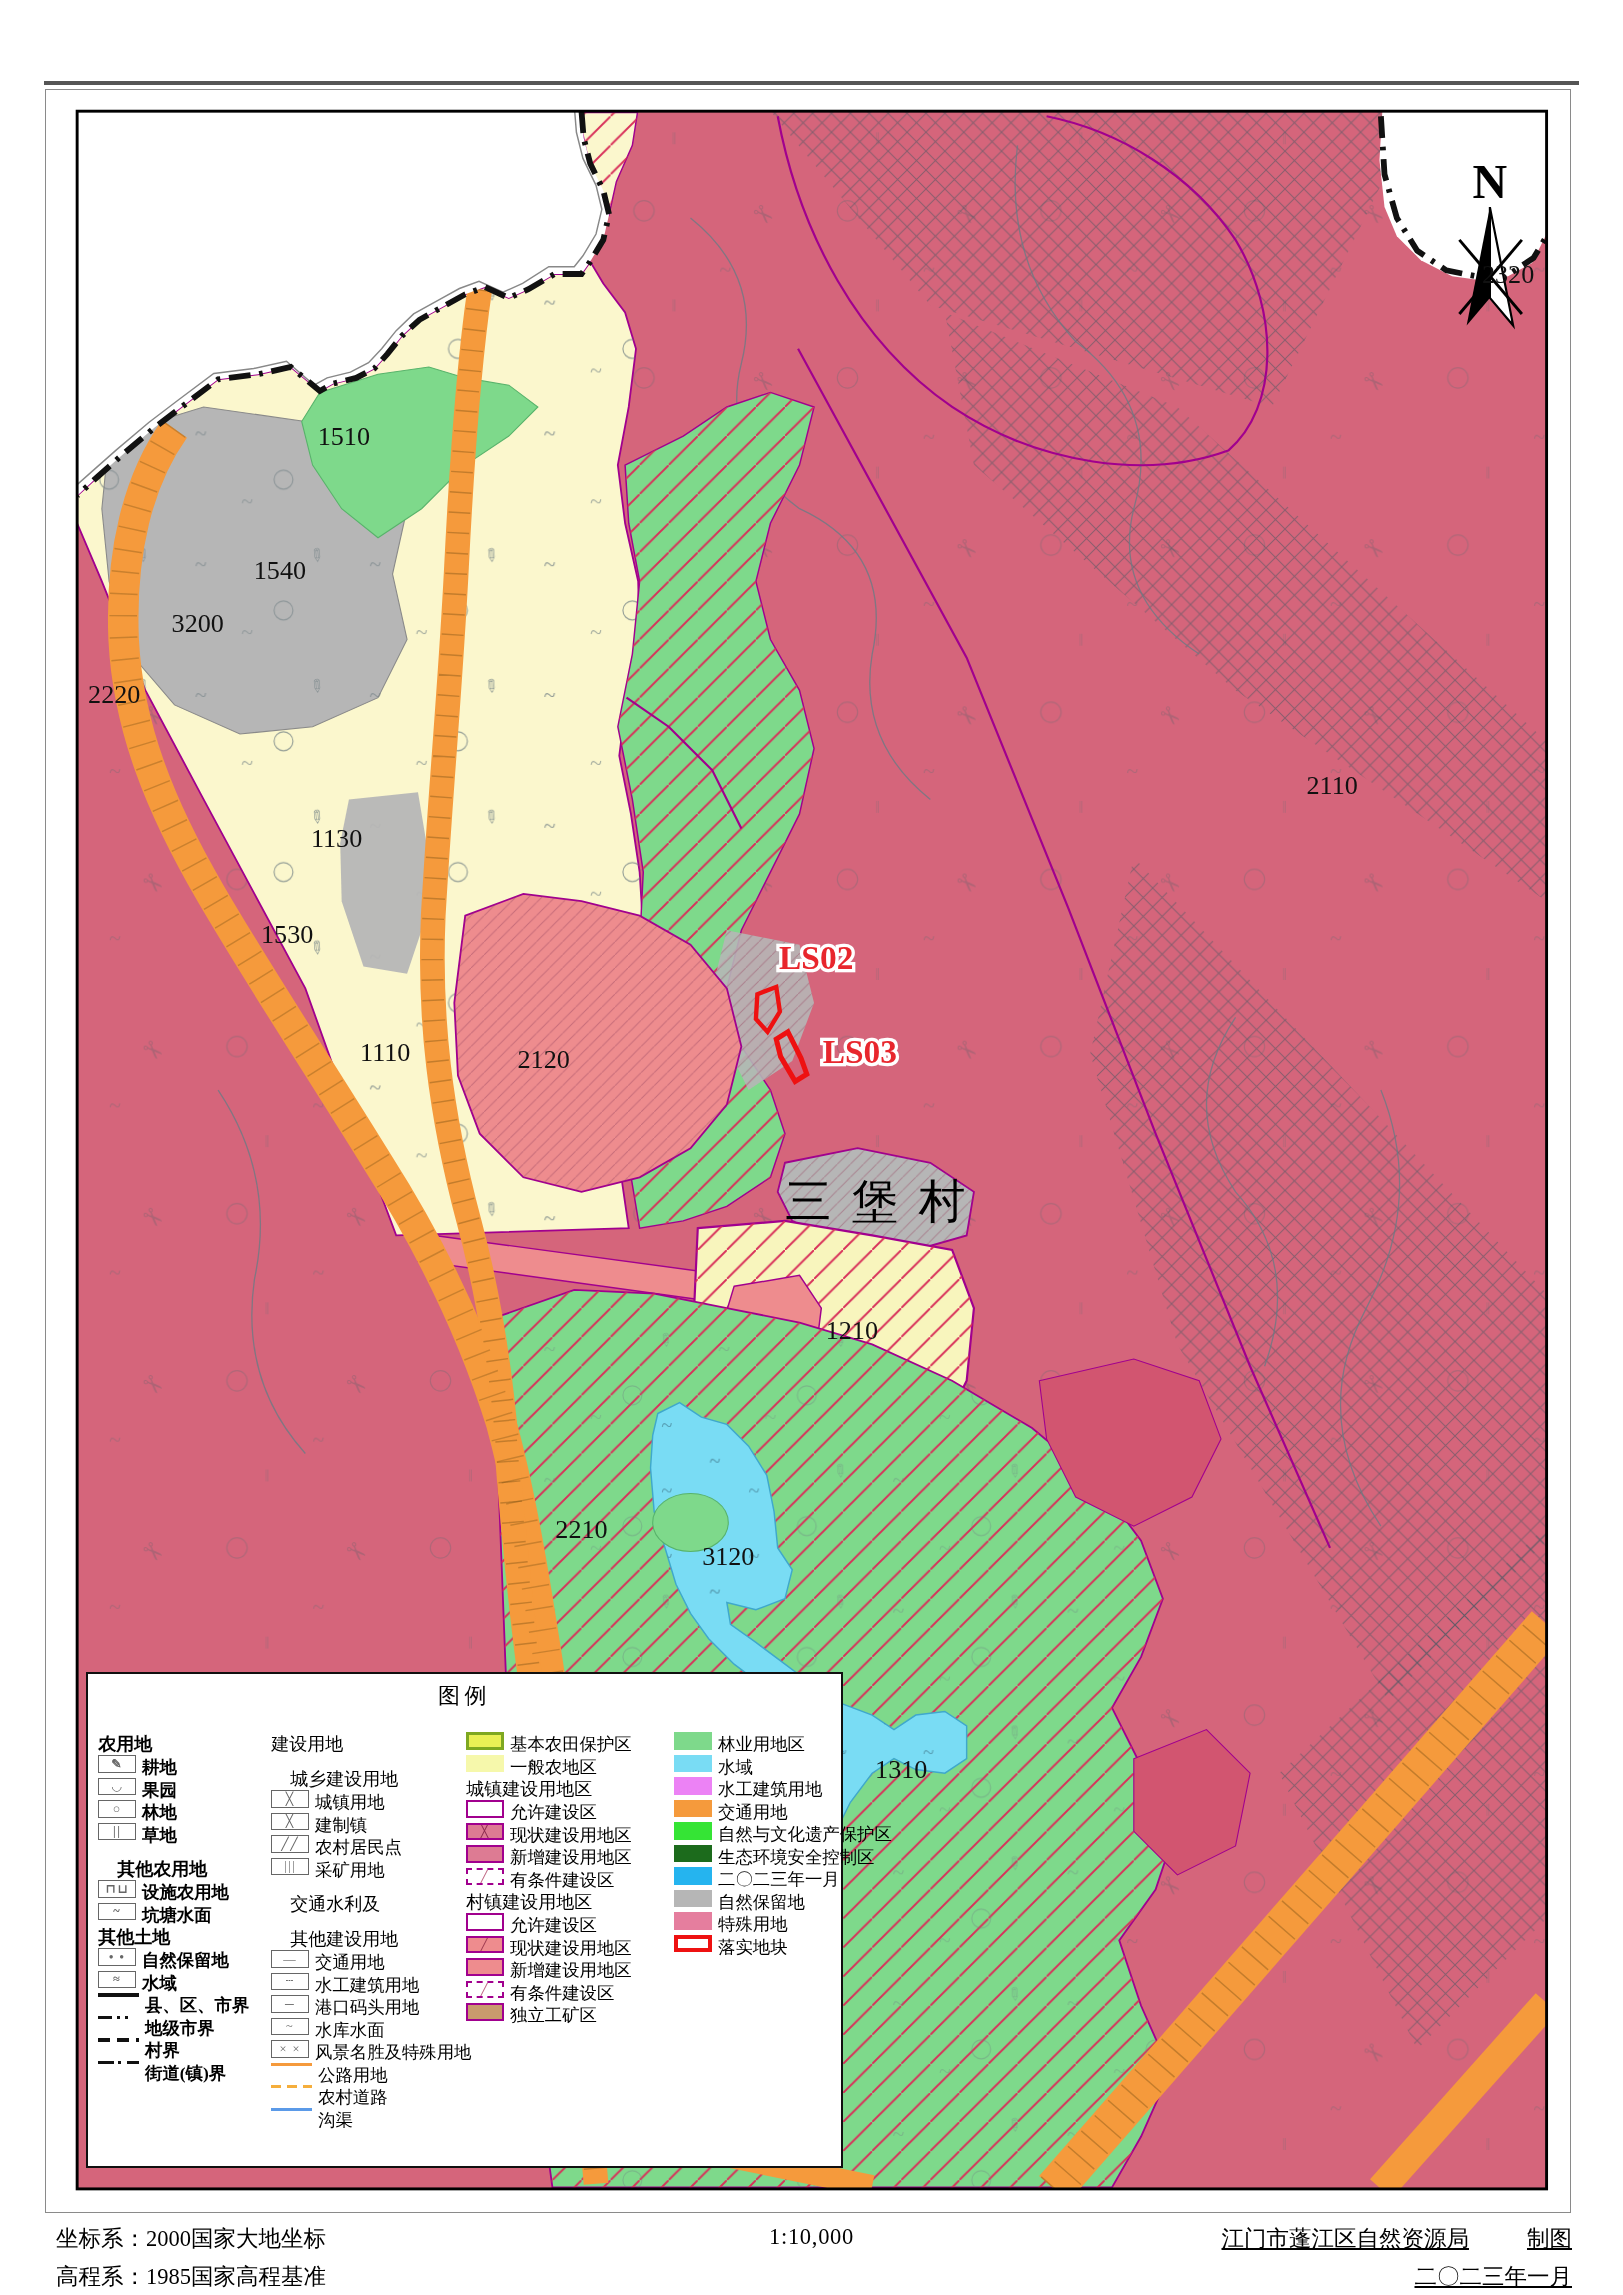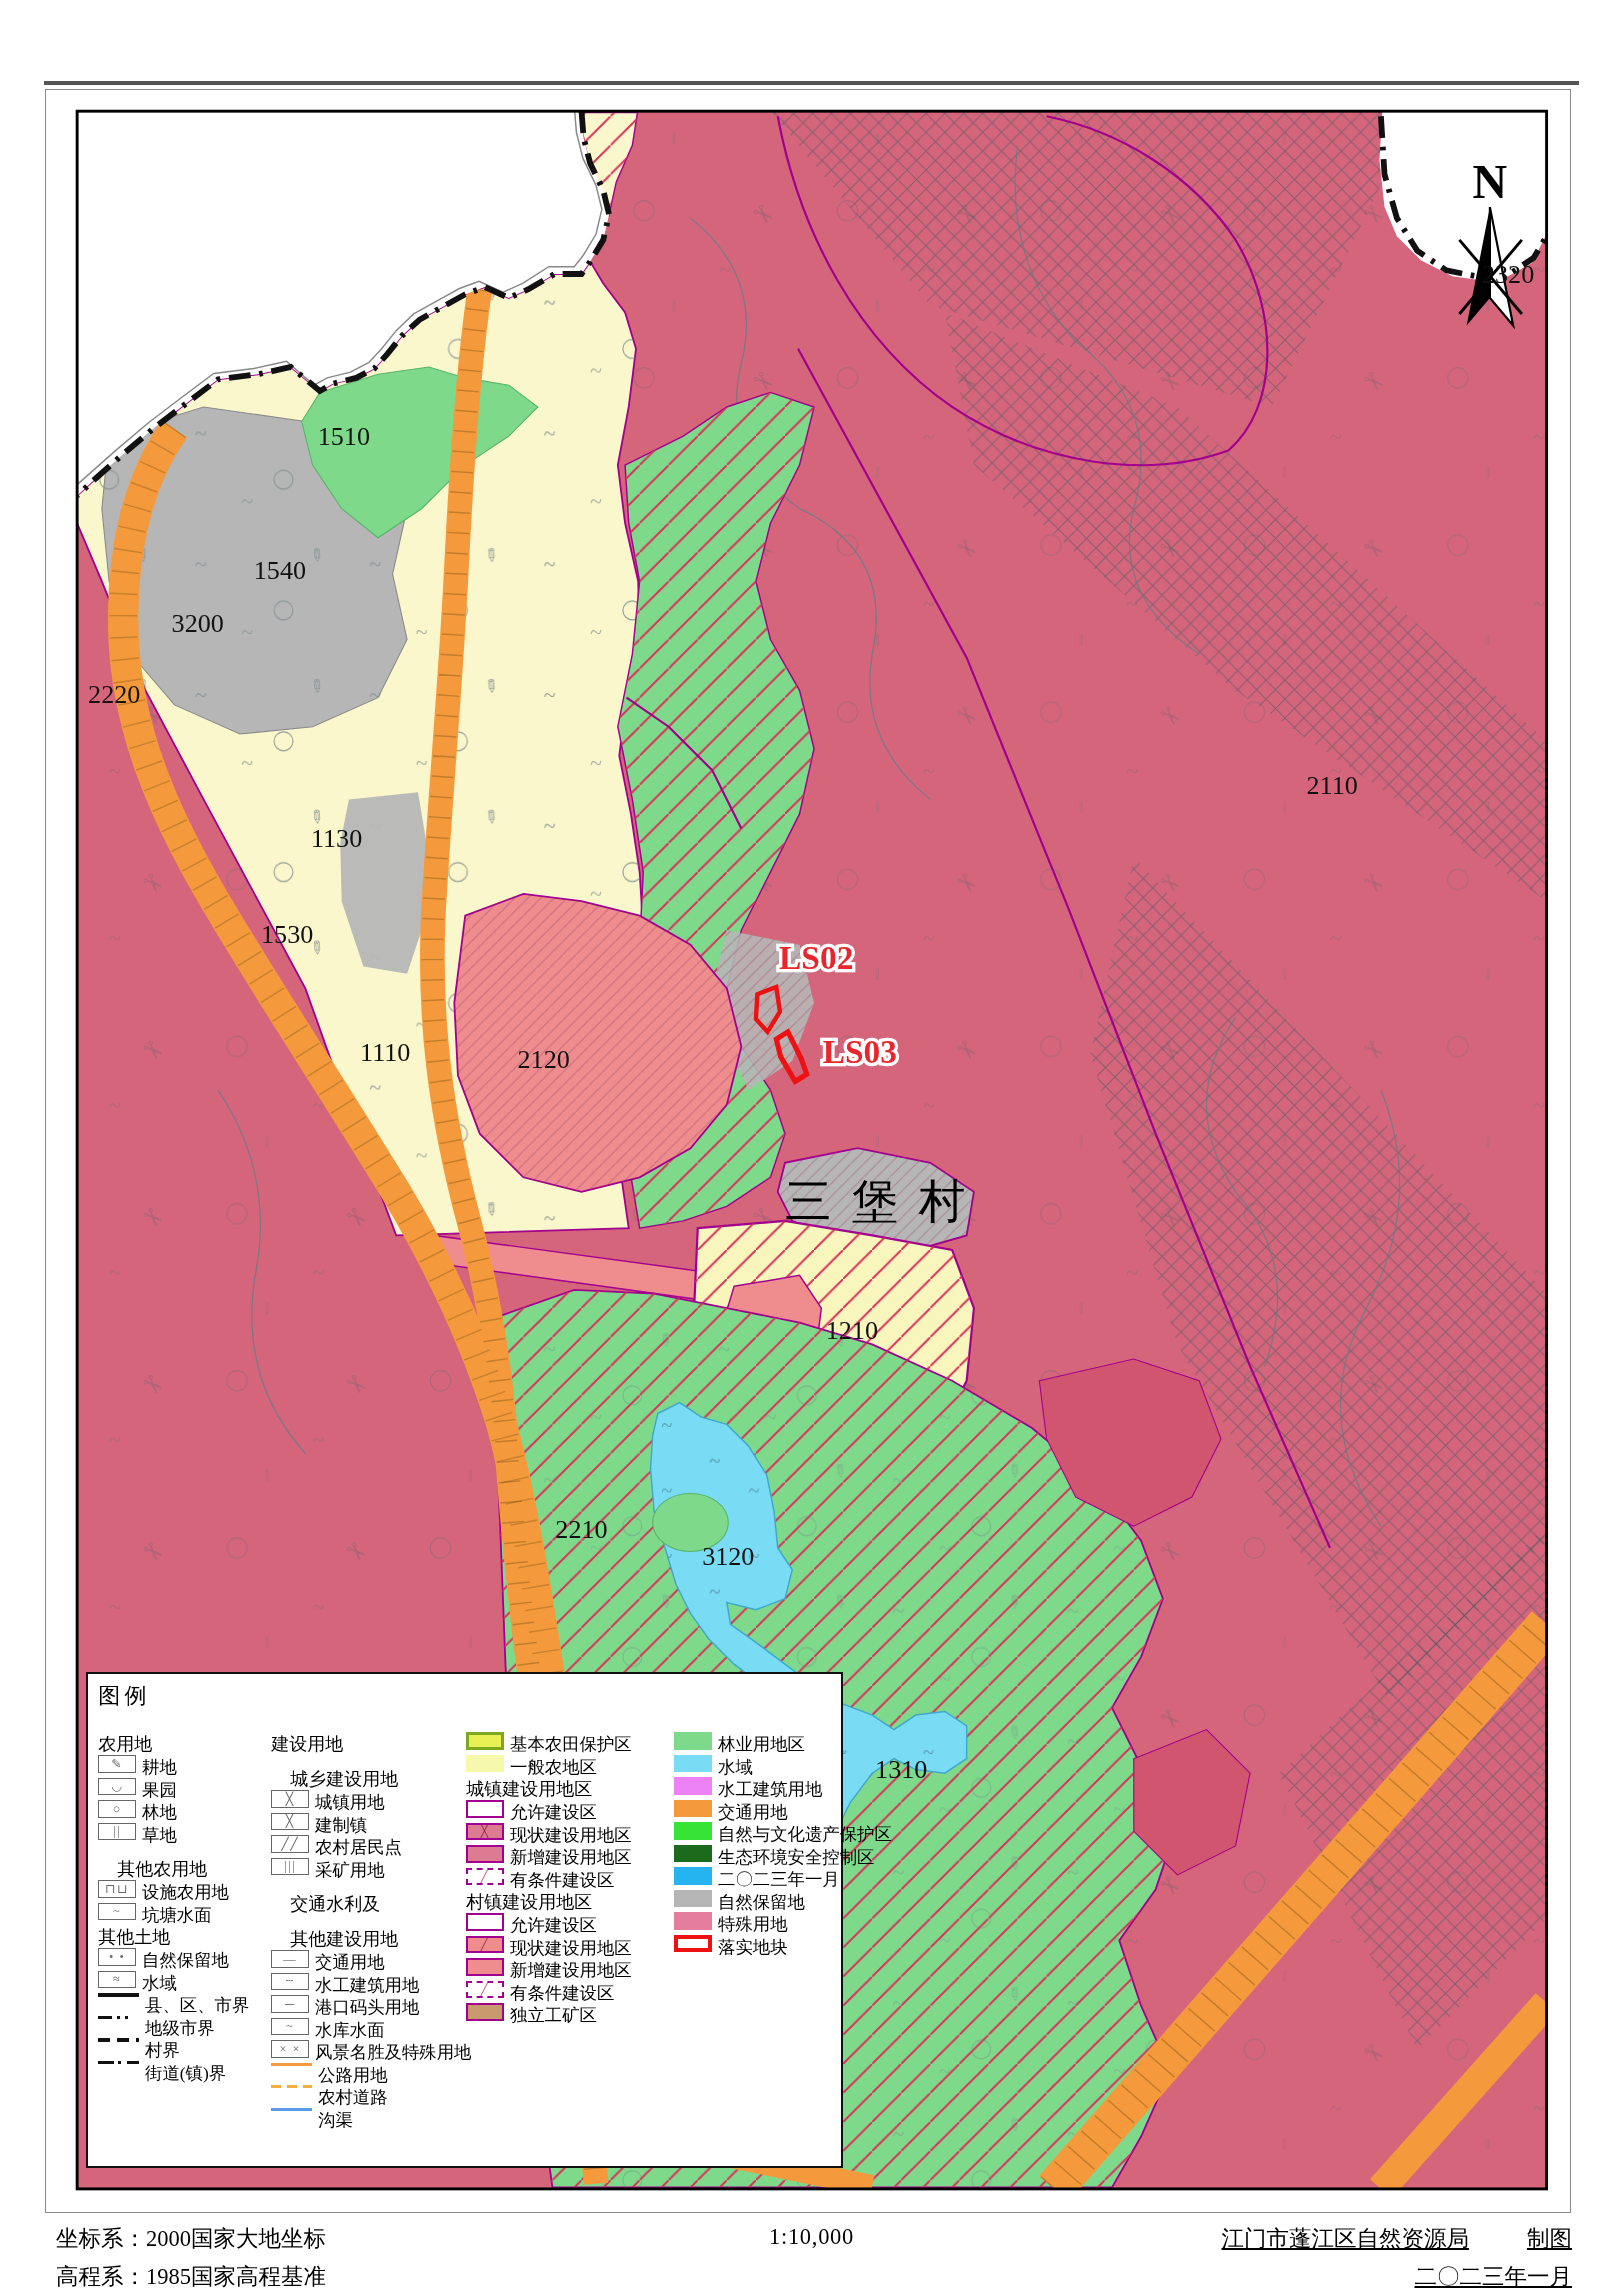--- a/index.html
+++ b/index.html
@@ -7,28 +7,28 @@
         font-family:"Liberation Serif","DejaVu Serif",serif;color:#000;}
   .title{position:absolute;left:22px;top:7.3px;width:1580px;text-align:center;
          font-size:42px;font-weight:bold;letter-spacing:0.7px;white-space:nowrap;}
   .toprule{position:absolute;left:44px;top:81px;width:1535px;height:3.6px;background:#555;}
   .outer-frame{position:absolute;left:45px;top:89px;width:1524px;height:2122px;
                border:1.5px solid #8a8a8a;}
   .map-svg{position:absolute;left:0;top:0;}
   
   .legend{position:absolute;left:86px;top:1672px;width:757px;height:496px;background:#fff;
           border:2.2px solid #101010;box-sizing:border-box;padding:7.3px 10.2px 4.4px 10.2px;z-index:5;}
-  .lg-title{font-size:22px;letter-spacing:4.4px;margin-bottom:21px;}
+  .lg-title{text-align:center;font-size:22px;letter-spacing:4.4px;margin-bottom:21px;}
   .lg-sections{display:flex;}
   .lg-sec{font-size:19.6px;letter-spacing:2.2px;text-align:center;}
   .lg-sec.cur{width:46%;}
   .lg-sec.plan{width:54%;}
   .lg-cols{display:flex;margin-top:4.4px;}
   .lg-col{flex:none;}
-  .lg-col.c1{width:173px;}
+  .lg-col.c1{width:173px;font-weight:bold;}
   .lg-col.c2{width:195px;}
   .lg-col.c3{width:208px;}
   .lg-col.c4{width:174px;}
   .lg-row{display:flex;align-items:flex-start;height:22.5px;font-size:17.4px;white-space:nowrap;}
   .lg-h{font-size:18px;height:23px;display:flex;align-items:center;}
   .lg-h.lvl2{margin-left:19px;margin-top:12px;}
   .lg-label{margin-left:5.8px;}
   .sw{flex:none;width:38px;height:17.4px;position:relative;box-sizing:border-box;
       display:flex;align-items:center;justify-content:center;
       font-size:12.4px;line-height:14.5px;color:#666;letter-spacing:1.5px;overflow:hidden;}

